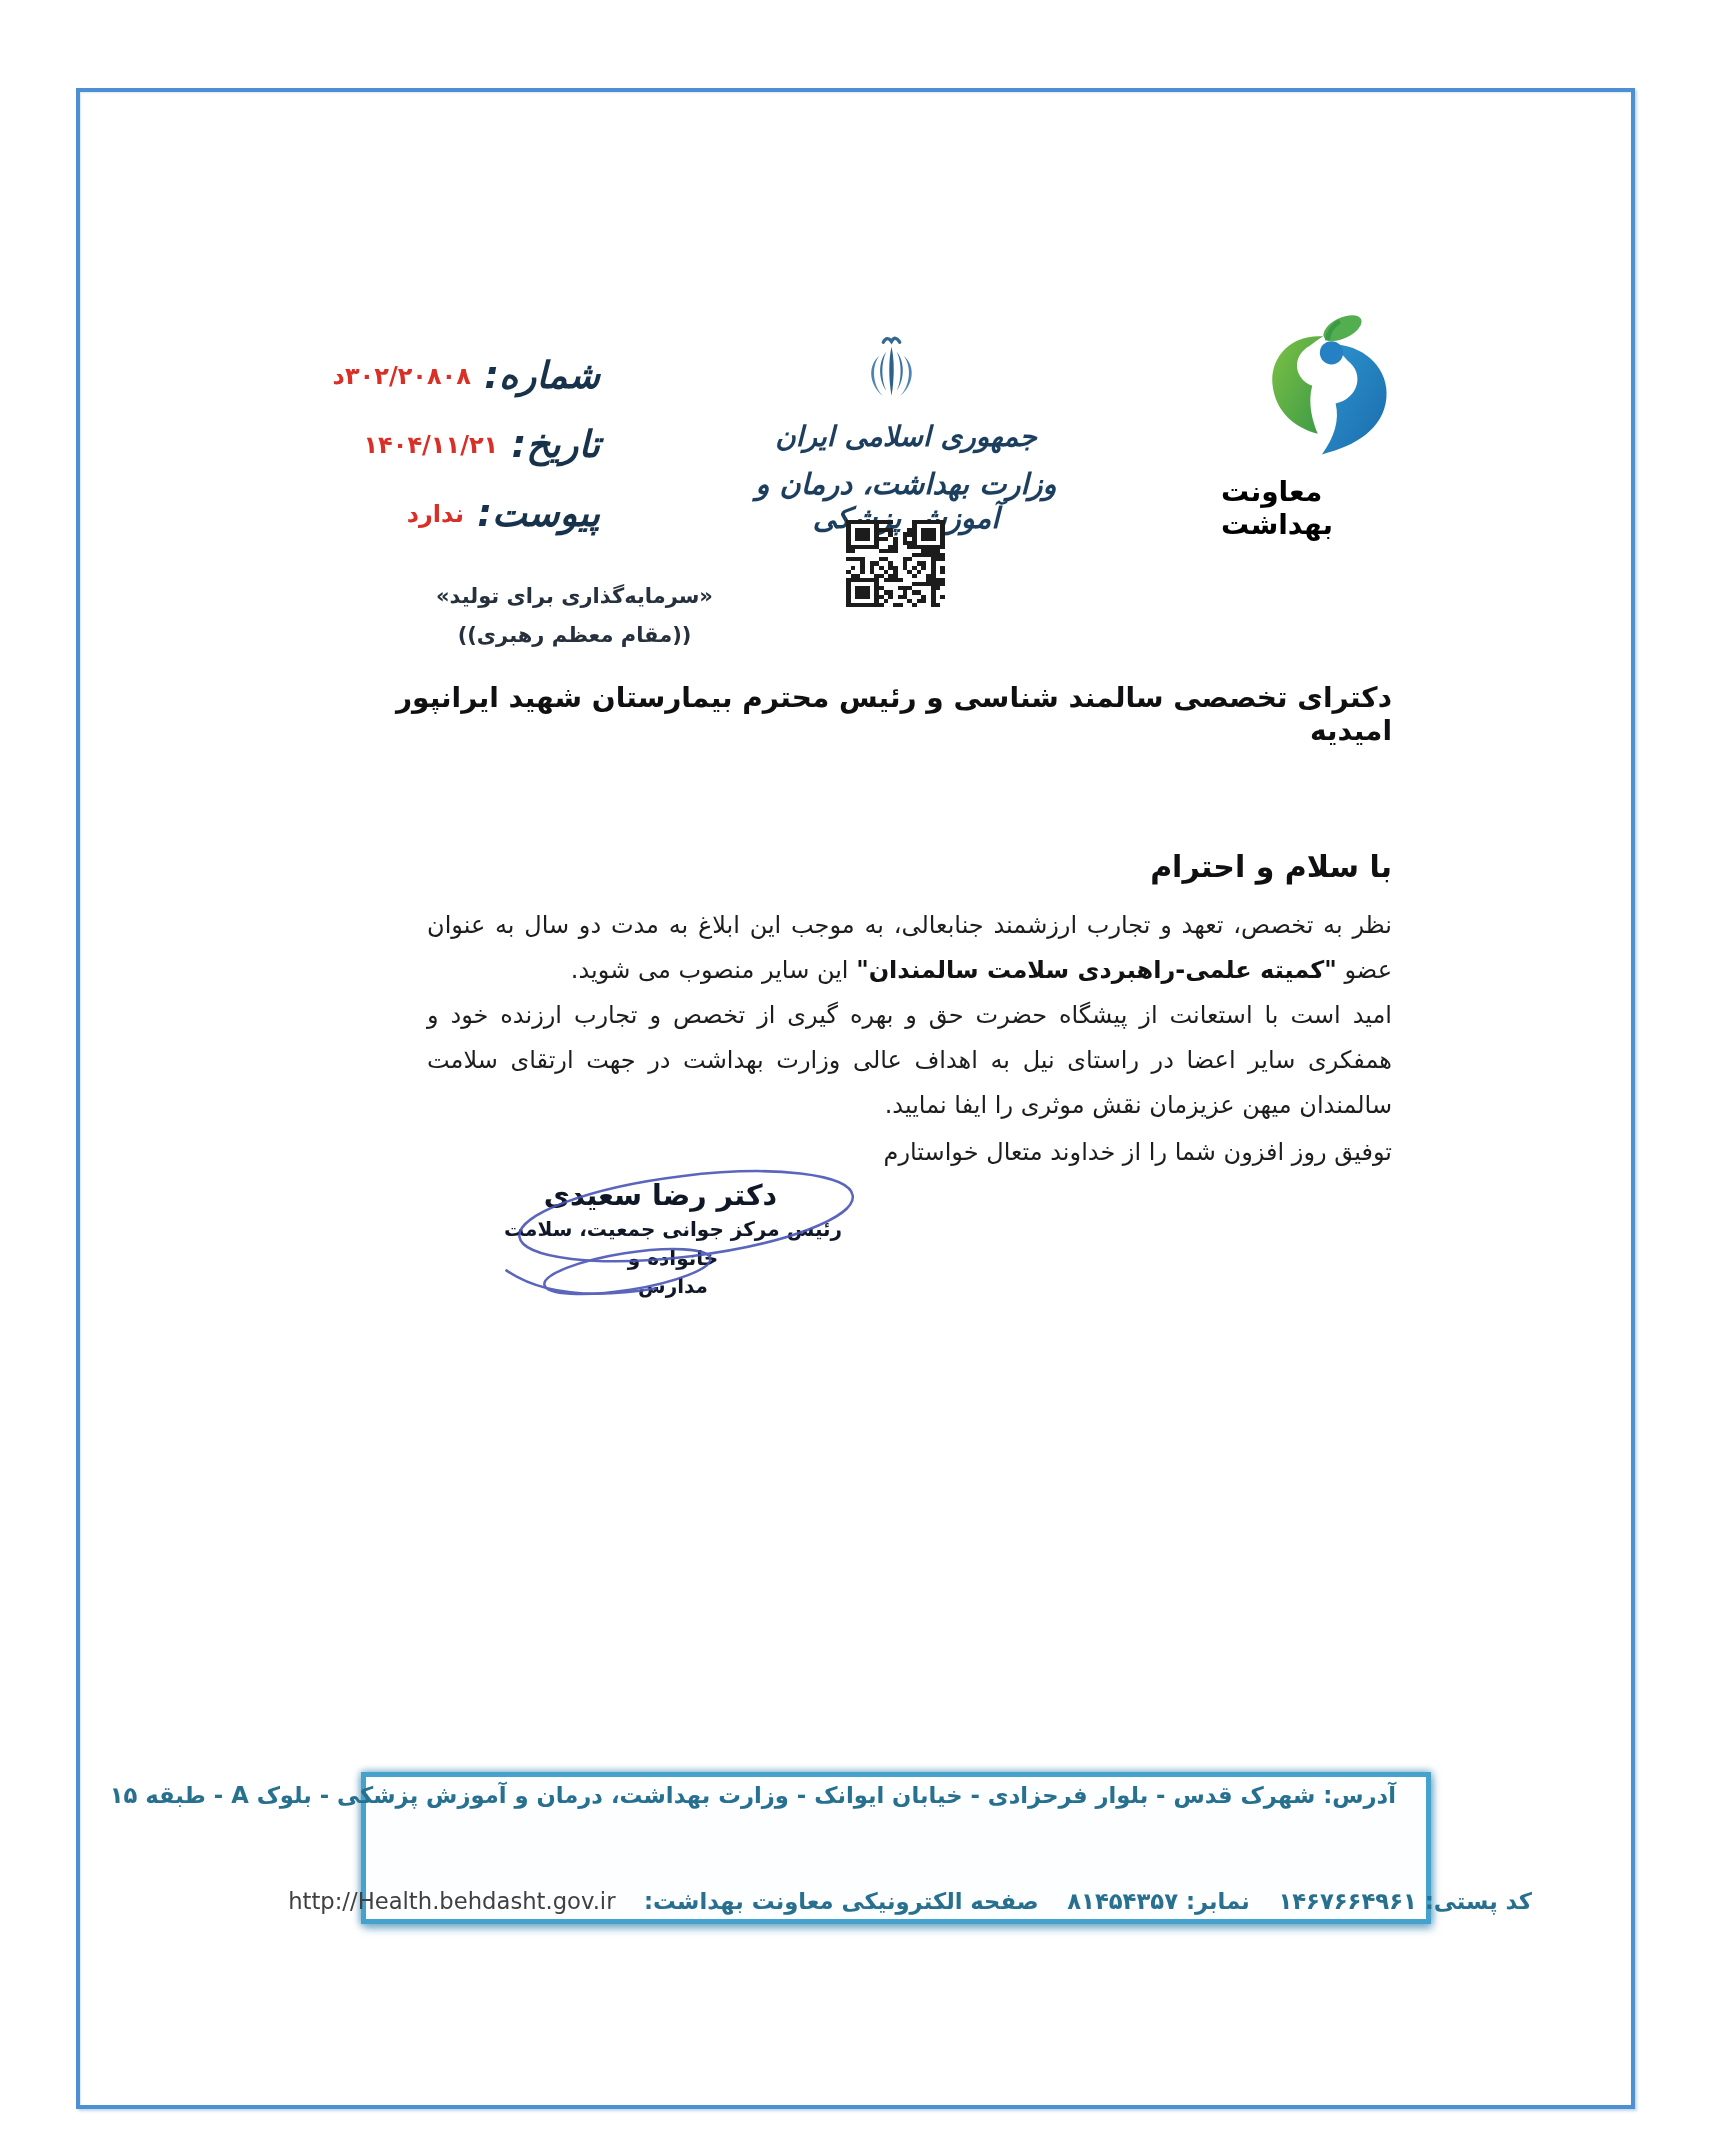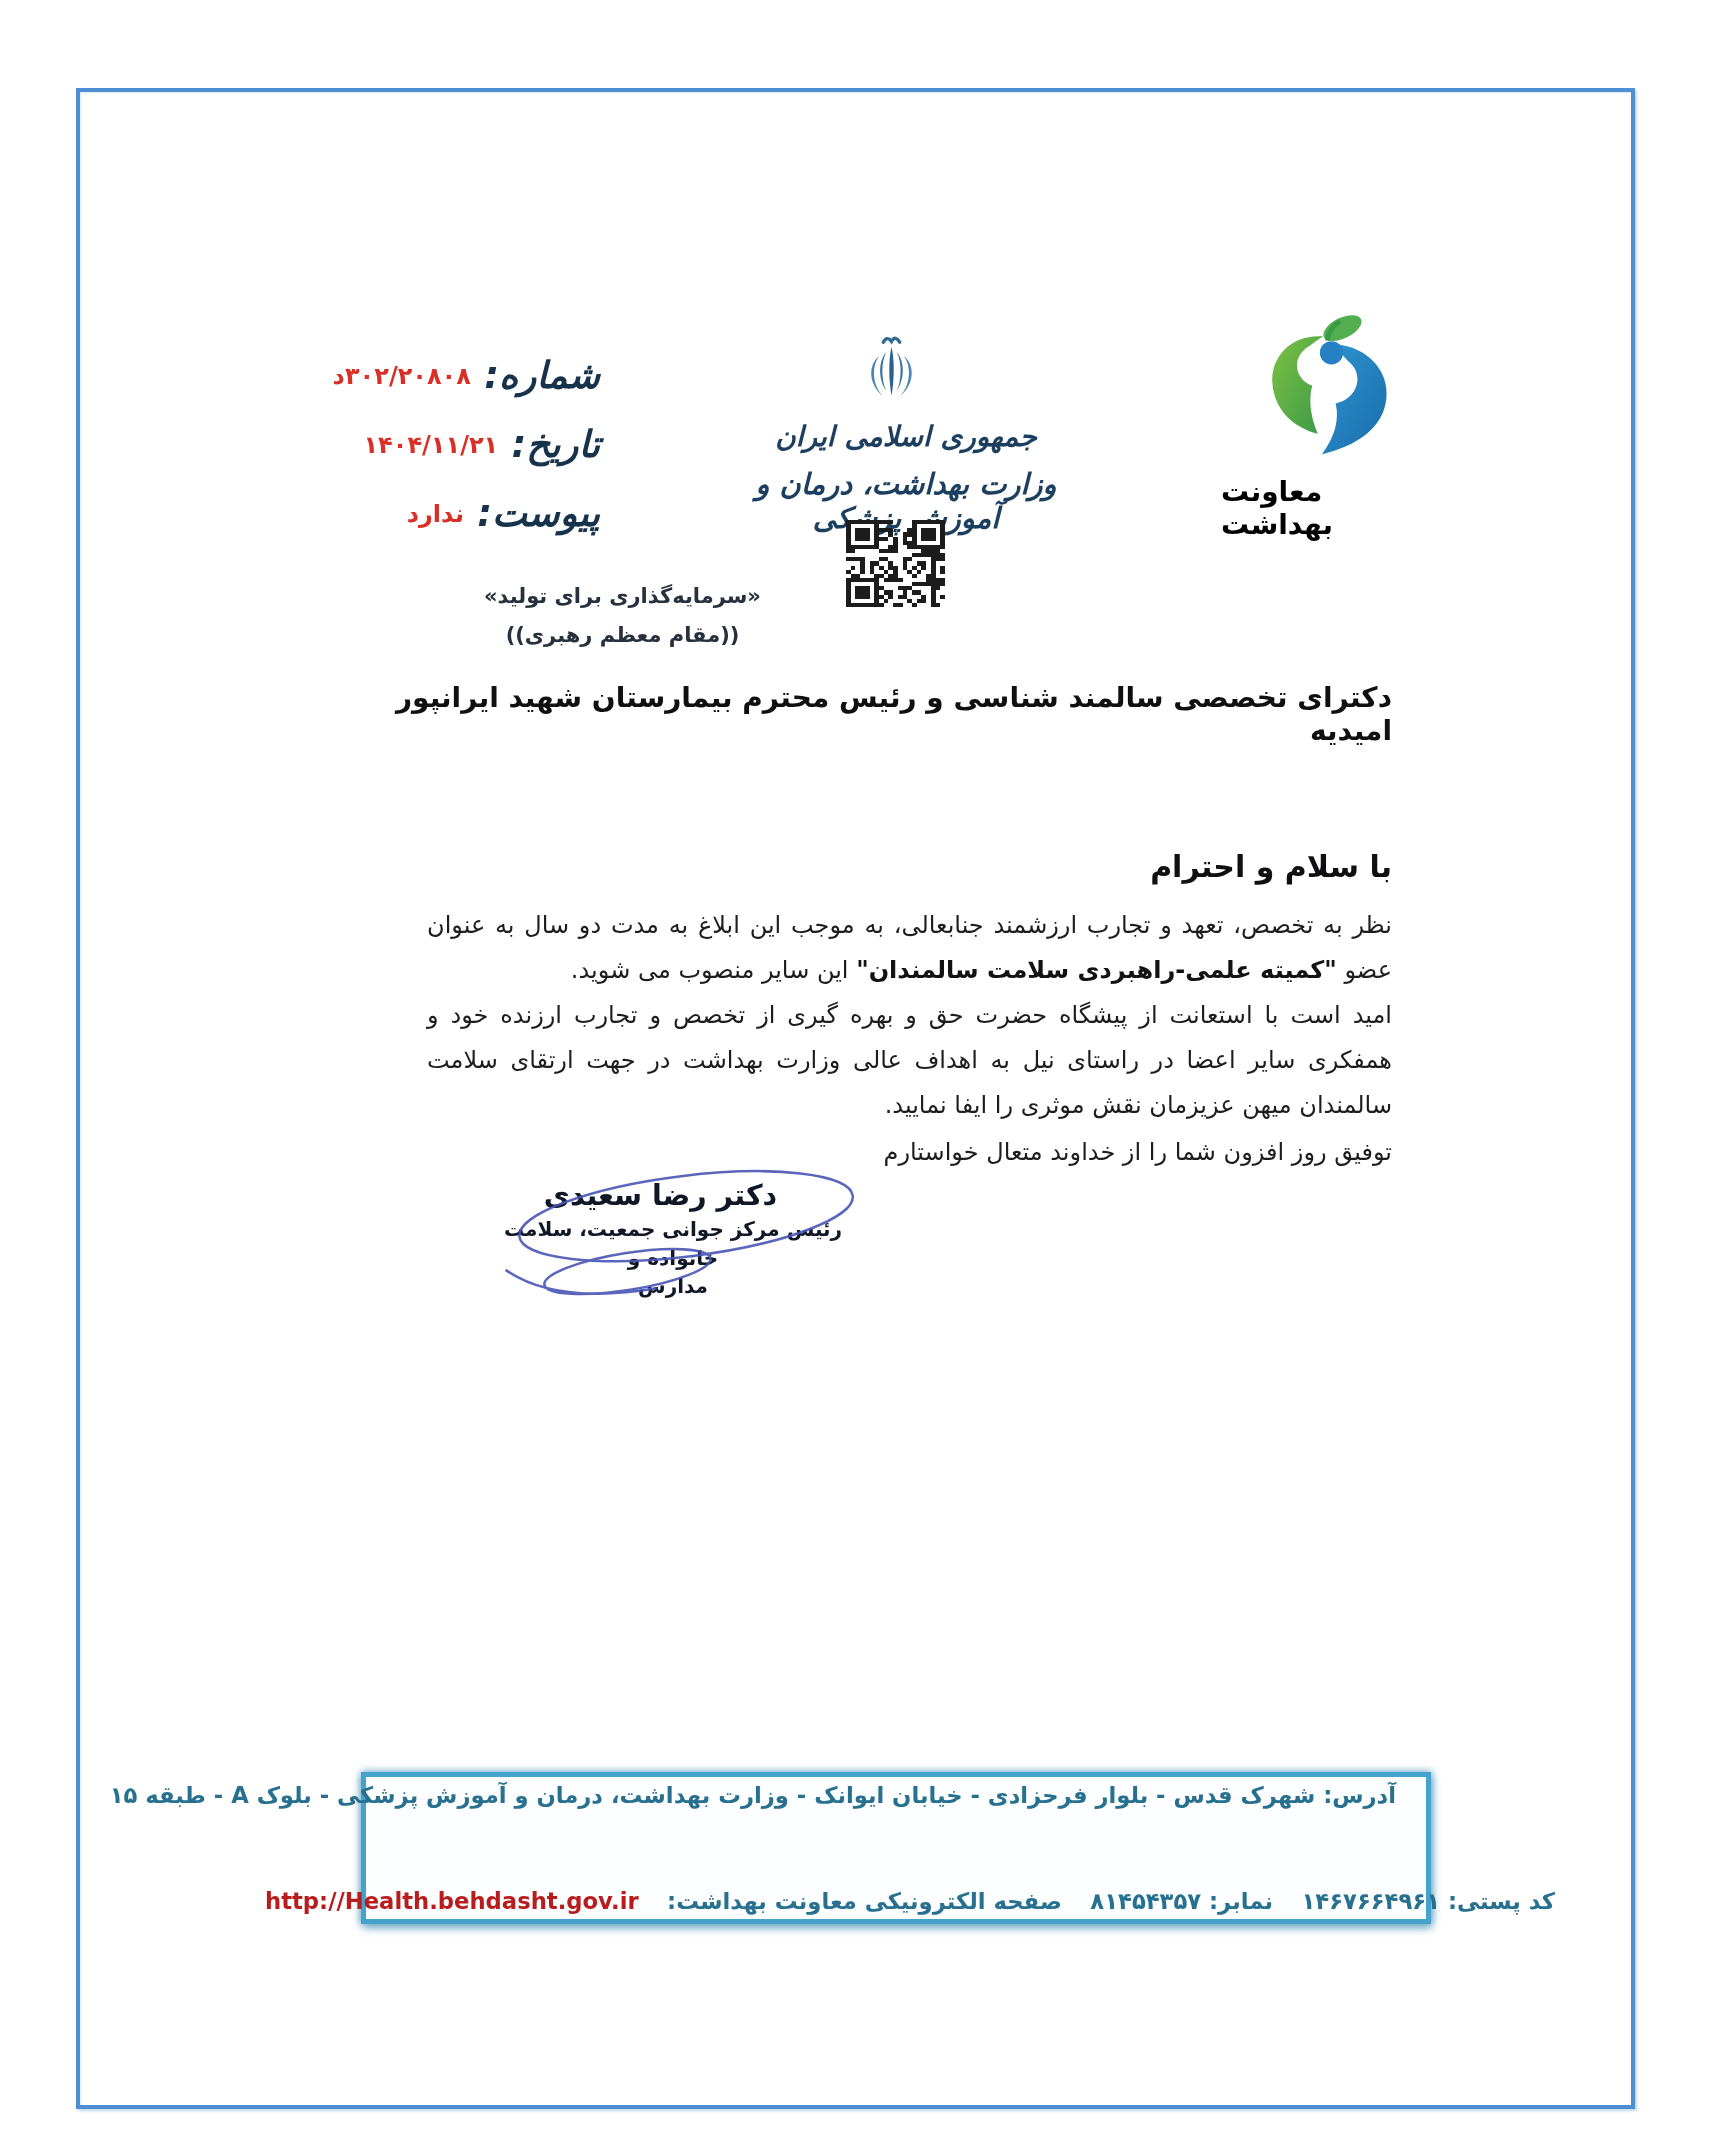--- a/index.html
+++ b/index.html
@@ -15,21 +15,21 @@
   
   .meta{position:absolute;left:298px;top:352px;width:302px;direction:rtl;}
   .meta-row{display:flex;align-items:center;gap:13.4px;margin-bottom:22px;justify-content:flex-start;}
   .meta-label{
     font-size:37px;font-weight:bold;font-style:italic;color:#17324b;
     line-height:47px;letter-spacing:-0.8px;
   }
   .meta-value{font-size:24px;font-weight:bold;color:#d92f27;white-space:nowrap;}
   .slogan{
     position:absolute;left:436px;top:577px;width:277px;text-align:center;direction:rtl;
-    color:#26313d;font-size:21px;font-weight:bold;line-height:39px;margin-left:48px;
+    color:#26313d;font-size:21px;font-weight:bold;line-height:39px;
   }
   
   .emblem{position:absolute;left:858px;top:332px;width:67px;height:77px;}
   .gov-line{position:absolute;direction:rtl;text-align:center;color:#1d3f5f;font-weight:bold;font-style:italic;}
   .gov-line1{left:738px;top:420px;width:336px;font-size:28px;}
   .gov-line2{left:717px;top:467px;width:378px;font-size:29px;}
   .qr{position:absolute;left:846px;top:520px;width:99px;height:87px;}
   .qr svg{width:100%;height:100%;shape-rendering:crispEdges;}
   
   .logo{position:absolute;left:1256px;top:312px;width:151px;height:164px;}
@@ -60,21 +60,21 @@
   .sig-ink{position:absolute;left:-8.4px;top:-10px;width:403px;height:143px;pointer-events:none;}
   
   .footer{
     position:absolute;left:361px;top:1772px;width:1070px;height:152px;box-sizing:border-box;
     border:5px solid #45a2cd;background:#fdfeff;
     box-shadow:3.4px 5px 7.6px rgba(80,150,185,.55), -2.5px -2.5px 5.9px rgba(80,150,185,.35), 2.5px -2.5px 5.9px rgba(80,150,185,.3), -2.5px 4.2px 6.7px rgba(80,150,185,.4);
     display:flex;flex-direction:column;justify-content:space-between;gap:11.7px;padding:5px 30px;
   }
   .footer-line1{direction:rtl;text-align:center;color:#27708f;font-size:22.7px;font-weight:bold;white-space:nowrap;}
   .footer-line2{direction:rtl;display:flex;justify-content:center;align-items:baseline;gap:28.5px;color:#27708f;font-size:22.7px;font-weight:bold;white-space:nowrap;}
-  .footer-url{direction:ltr;unicode-bidi:embed;color:#b91c1c;font-weight:bold;margin-left:28px;}
+  .footer-url{direction:ltr;unicode-bidi:embed;color:#404040;font-weight:normal;margin-left:28px;}
 </style>
 </head>
 <body>
 
 <div class="page">
   <div class="frame"></div>
 
   <div class="meta">
     <div class="meta-row">
       <span class="meta-label">شماره:</span>

